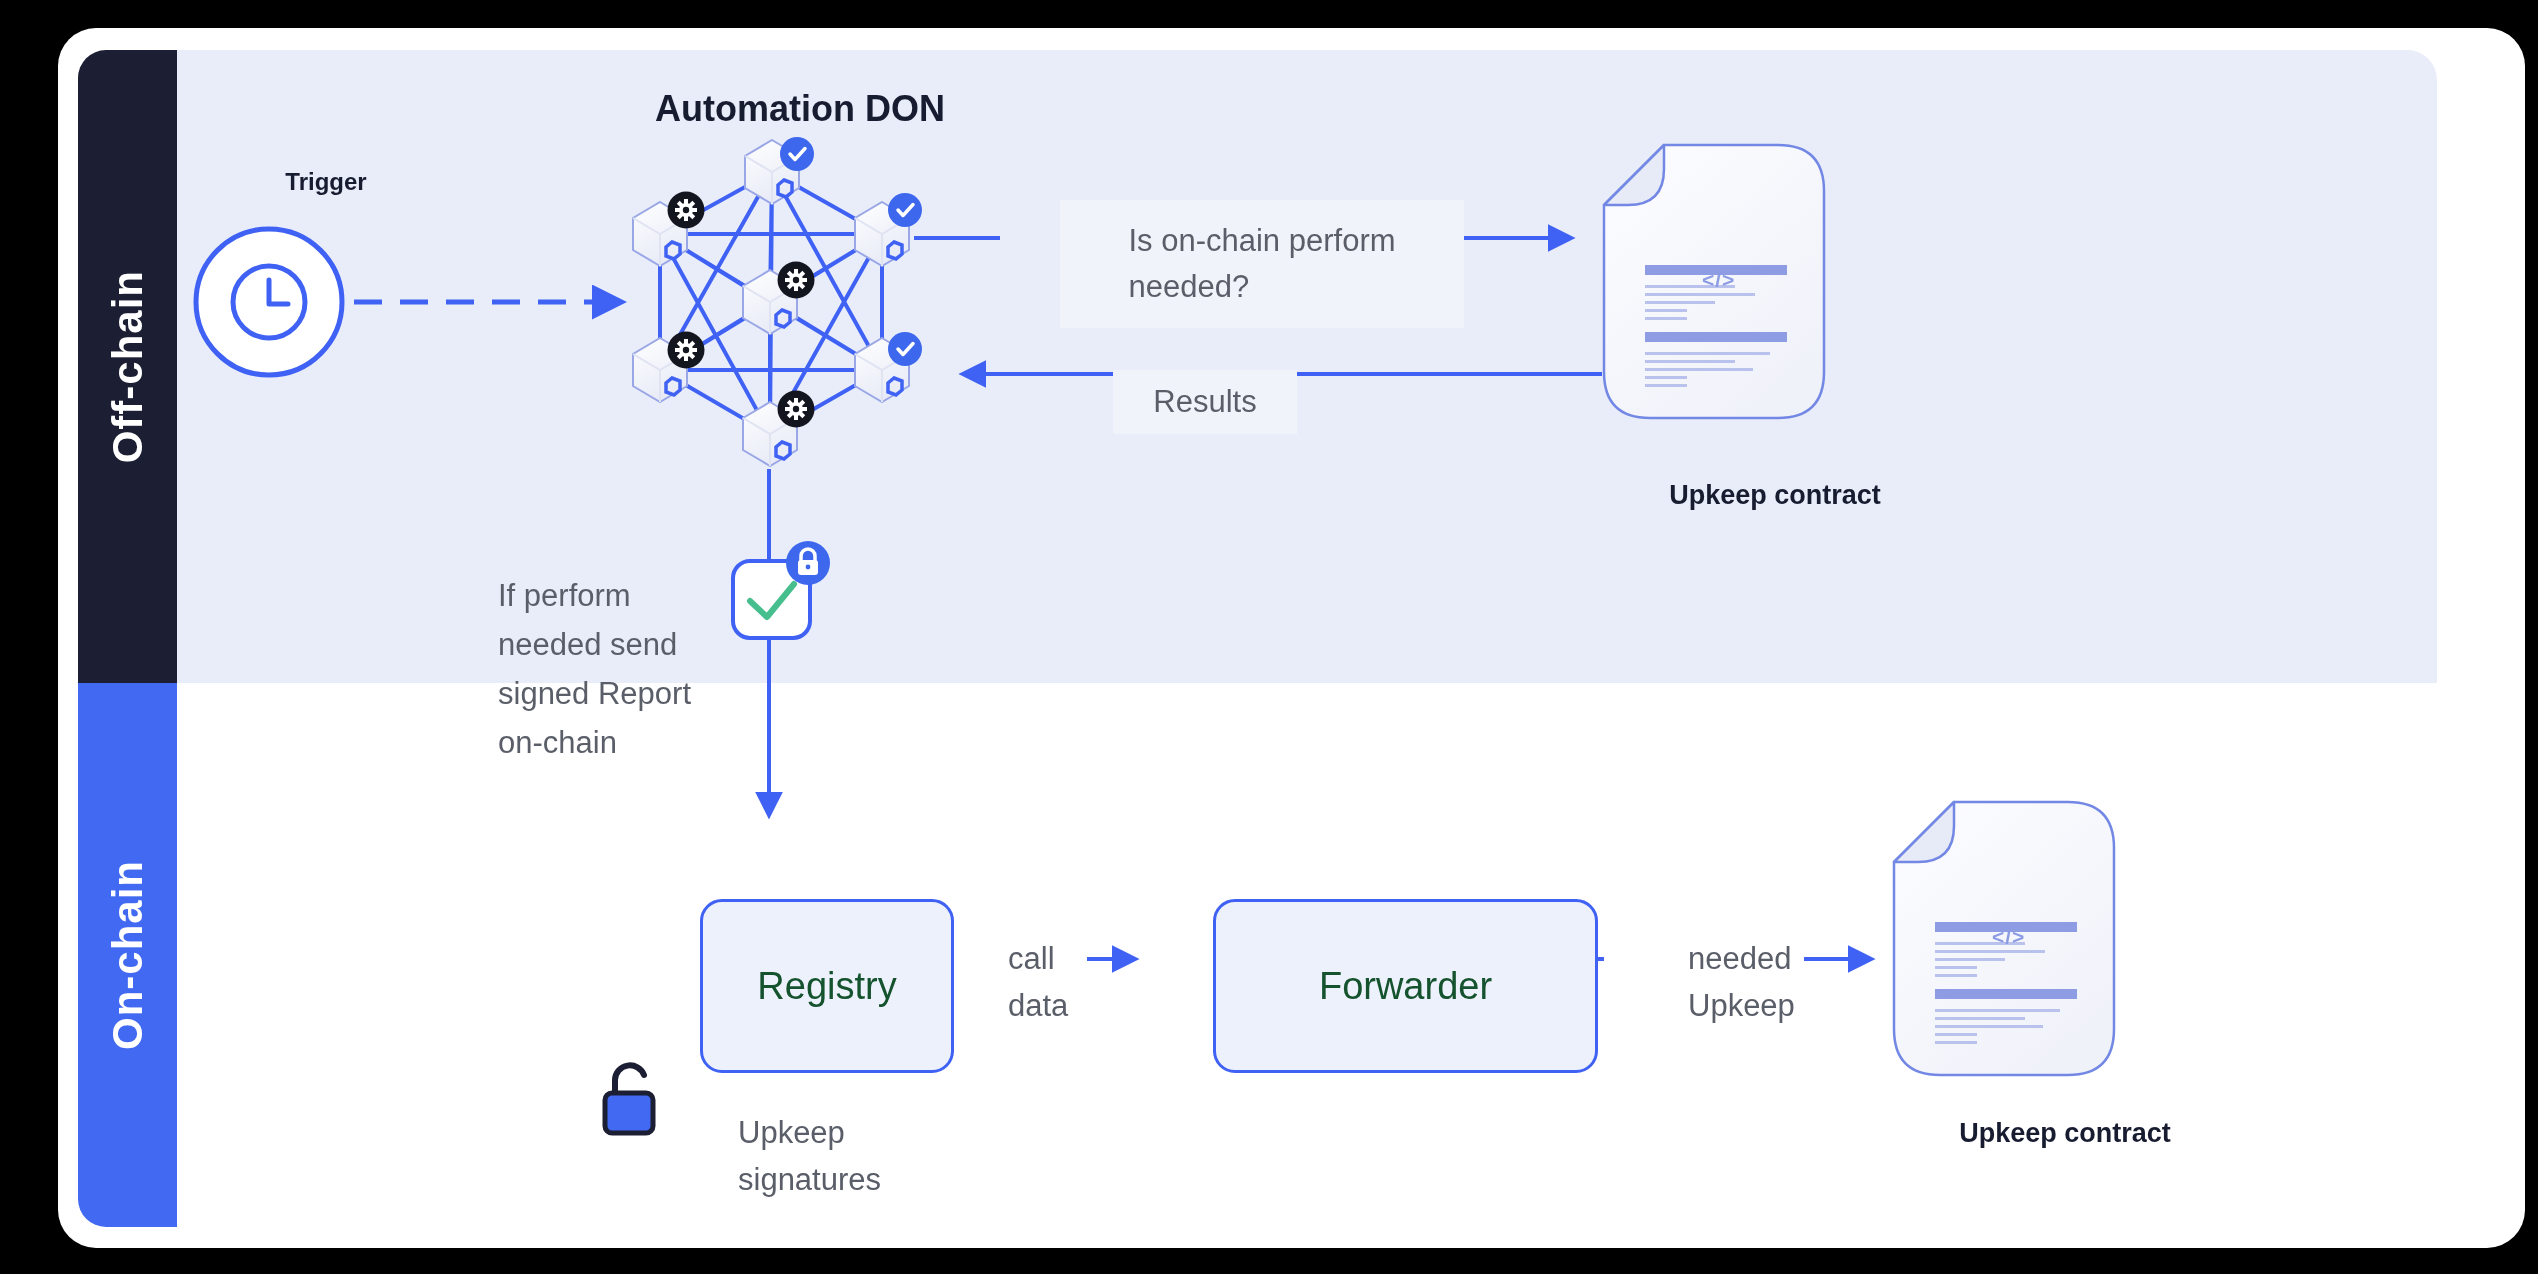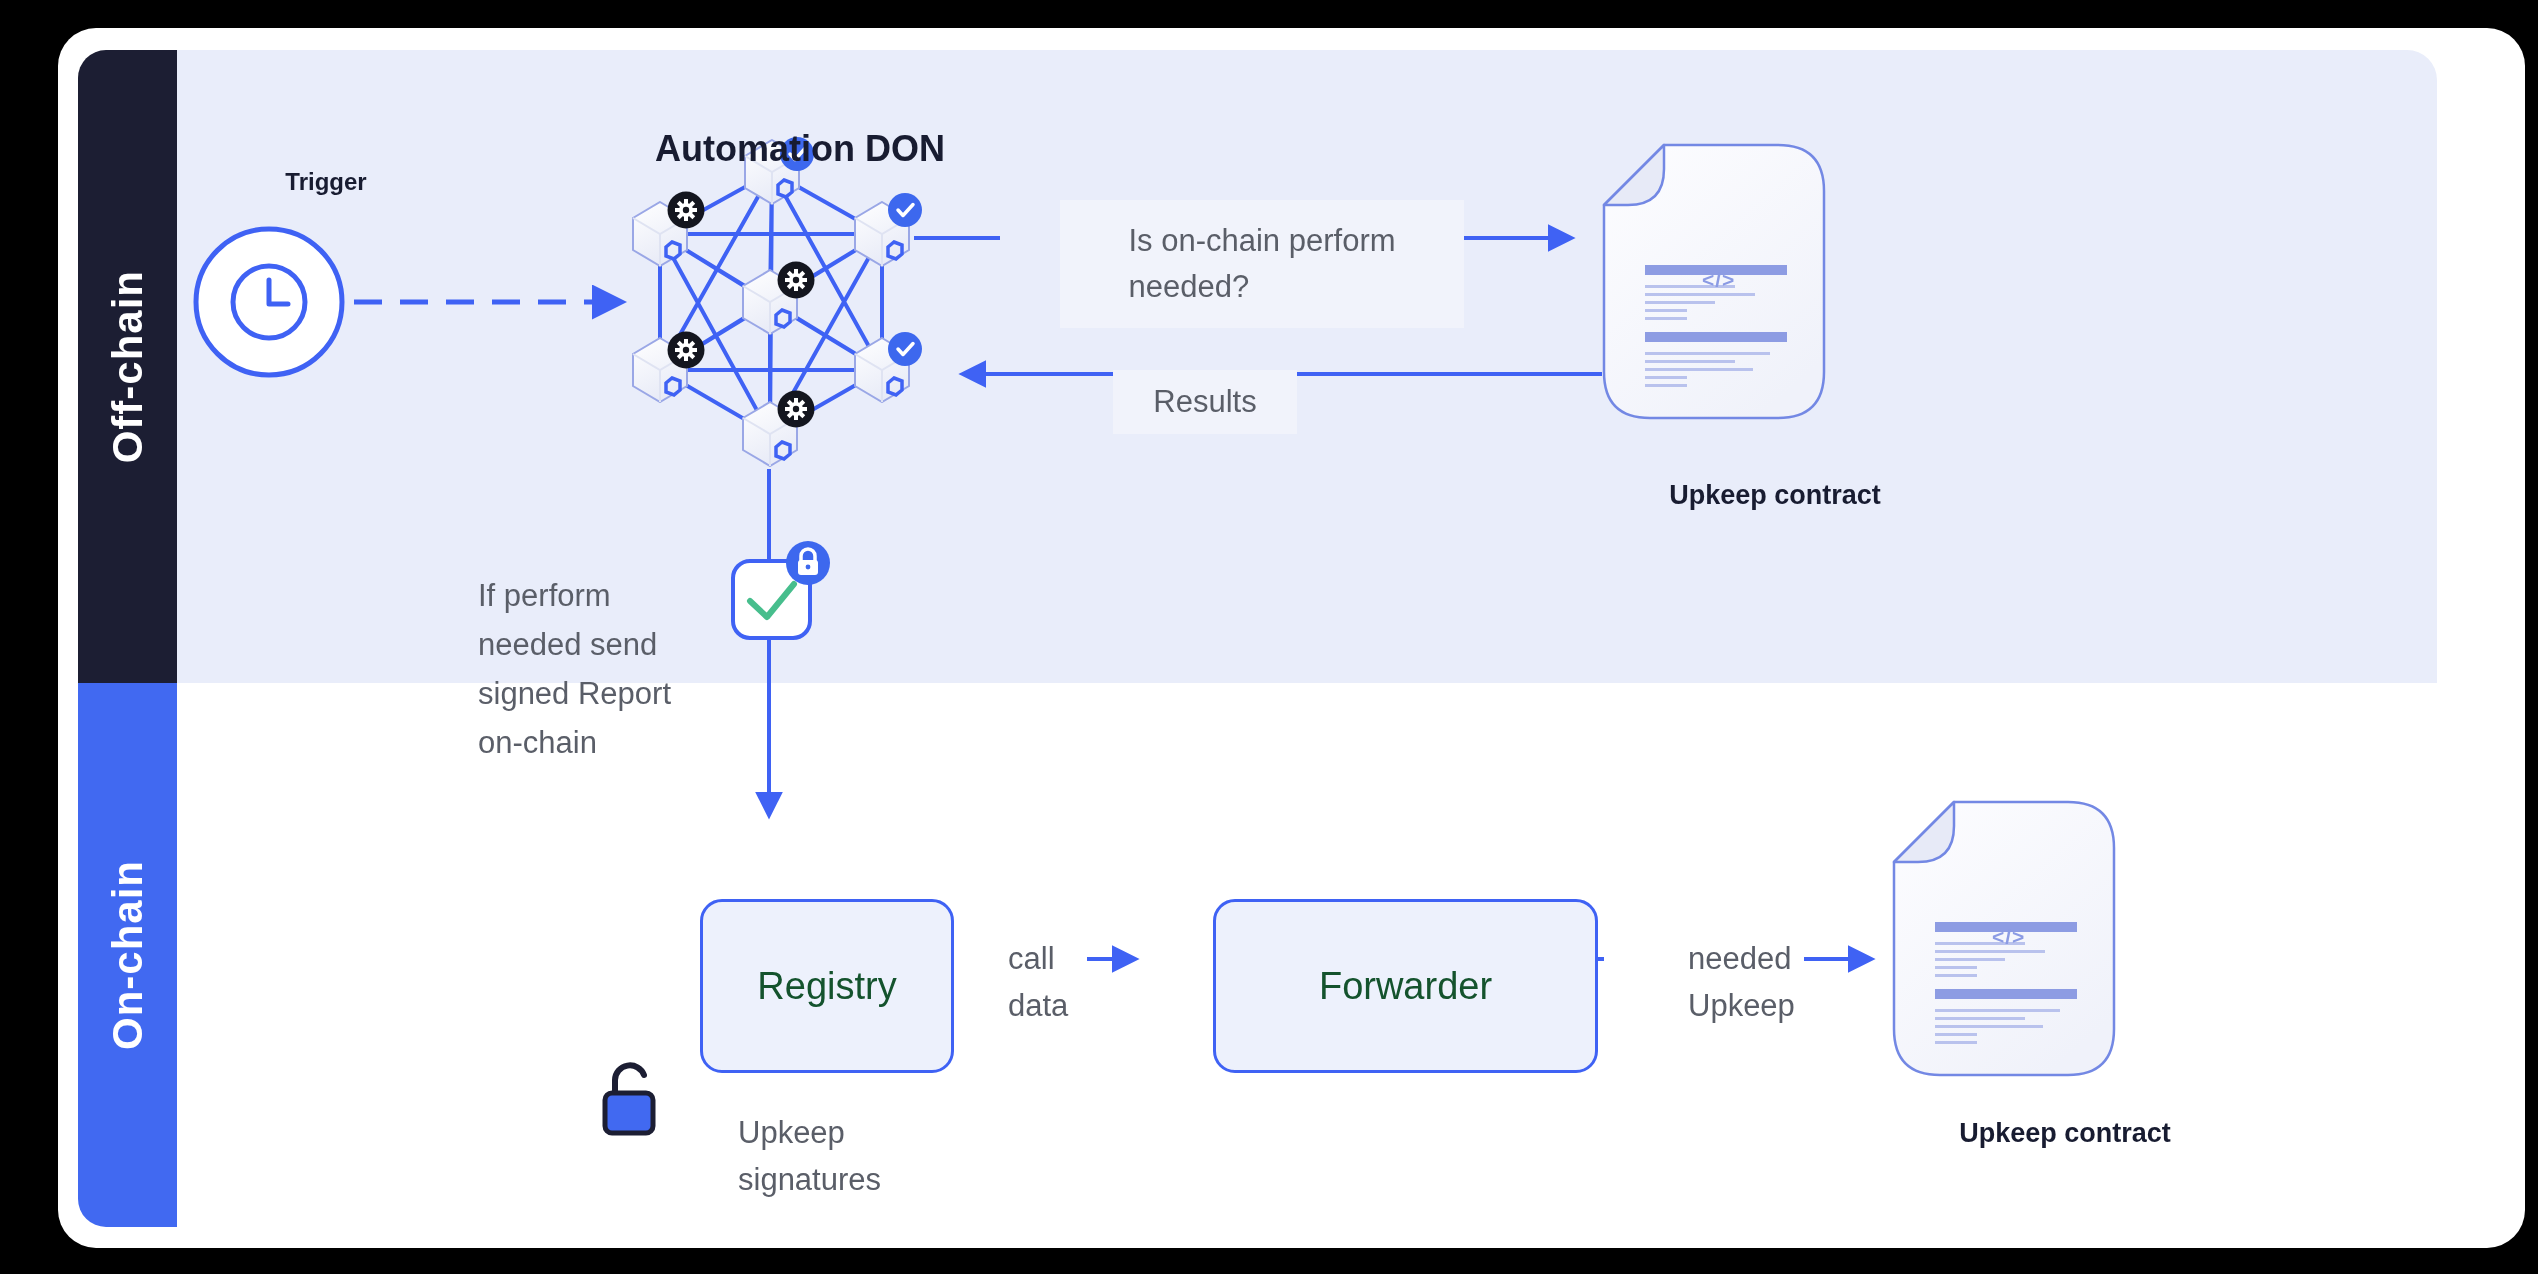--- a/index.html
+++ b/index.html
@@ -171,35 +171,35 @@
     </g>
 
     <g>
       <path d="M673,1121 v-13 a15,15 0 0 1 29,-5" fill="none" stroke="#1C1E33" stroke-width="6" stroke-linecap="round"></path>
       <rect x="663" y="1121" width="48" height="40" rx="7" fill="#4169F1" stroke="#1C1E33" stroke-width="5"></rect>
     </g>
   </svg>
 
   <div class="abs bold-label" style="left:158px;top:140px;width:220px;font-size:24px;">Trigger</div>
 
-  <div class="abs bold-label" style="left:542px;top:60px;width:400px;font-size:36px;margin-top:40px;">Automation DON</div>
+  <div class="abs bold-label" style="left:542px;top:60px;width:400px;font-size:36px;">Automation DON</div>
 
   <div class="abs light-box" style="left:1002px;top:172px;width:404px;height:128px;">
     <div class="gray-label">Is on-chain perform
 needed?</div>
   </div>
 
   <div class="abs light-box" style="left:1055px;top:342px;width:184px;height:64px;">
     <div class="gray-label">Results</div>
   </div>
 
   <div class="code-glyph" style="left:1644px;top:240px;">&lt;/&gt;</div>
   <div class="abs bold-label" style="left:1562px;top:452px;width:310px;">Upkeep contract</div>
 
-  <div class="abs gray-label" style="left:420px;top:544px;width:240px;line-height:1.58;">If perform
+  <div class="abs gray-label" style="left:440px;top:544px;width:240px;line-height:1.58;">If perform
 needed send
 signed Report
 on-chain</div>
 
   <div class="abs flow-box" style="left:642px;top:871px;width:254px;height:174px;">
     <span>Registry</span>
   </div>
 
   <div class="abs gray-label" style="left:950px;top:908px;width:120px;">call
 data</div>

